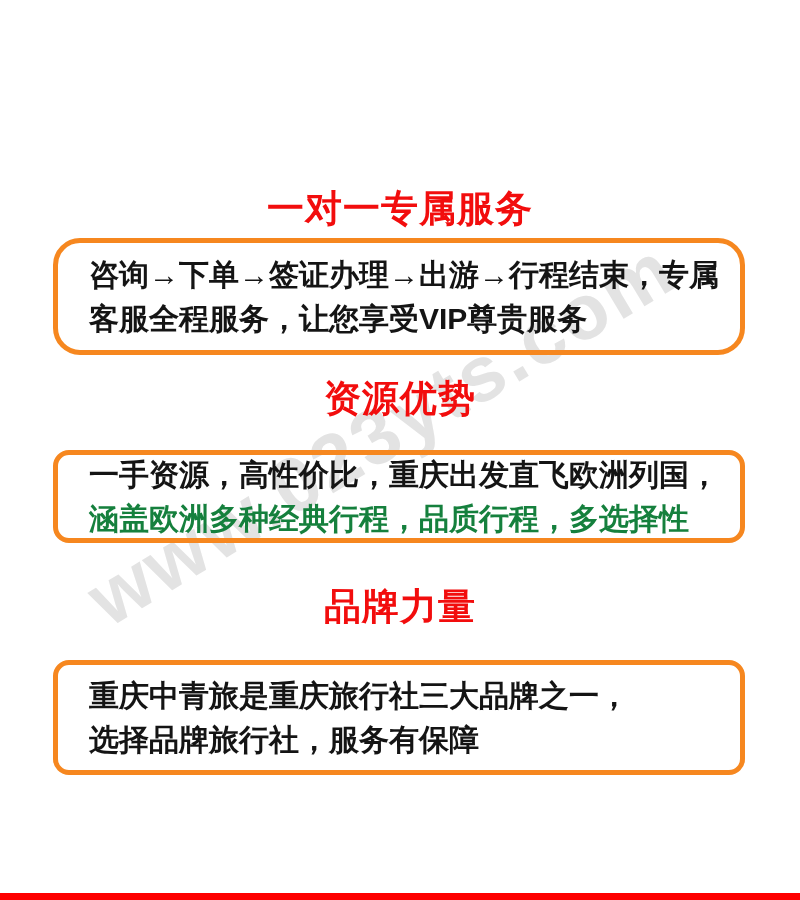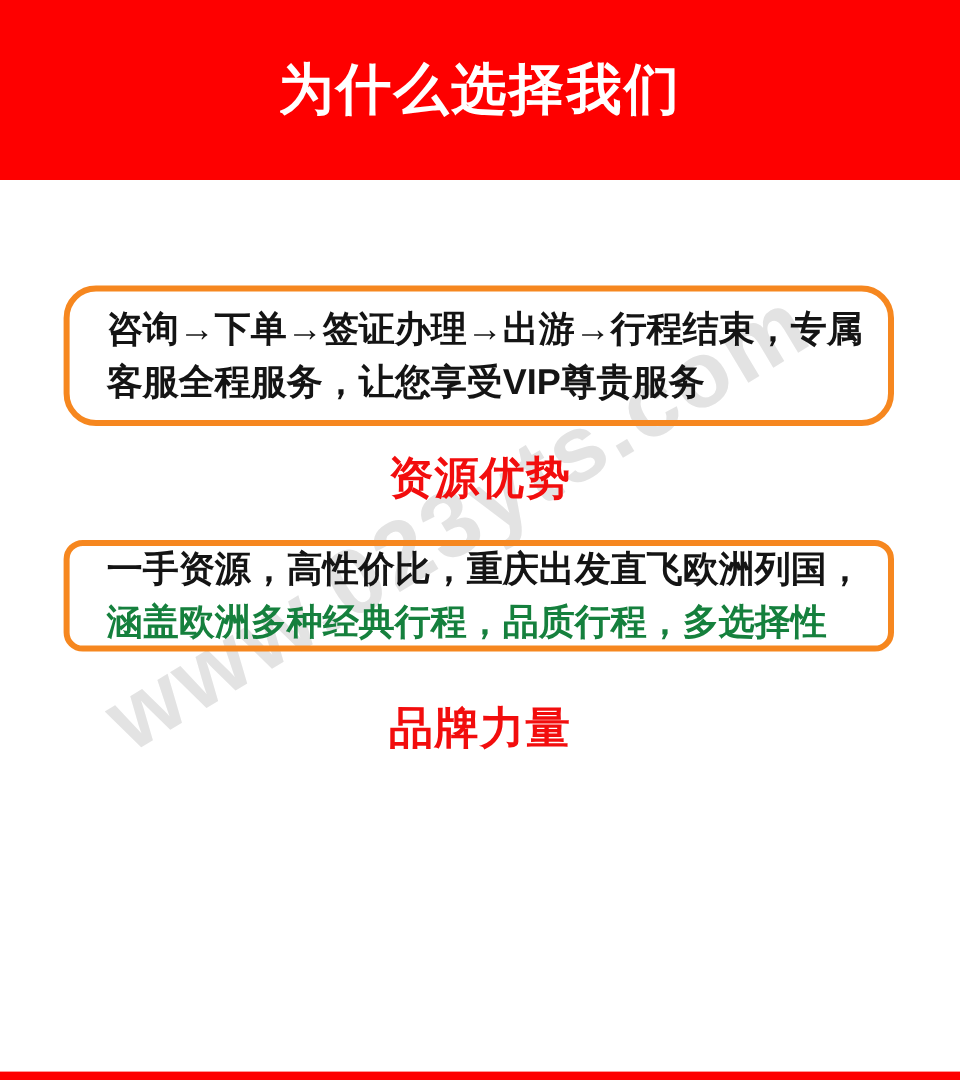--- a/index.html
+++ b/index.html
@@ -80,32 +80,34 @@
     width:800px;height:7px;
   }
 </style>
 </head>
 <body>
 
 <div class="page">
 
   <div class="watermark" style="color: rgb(227, 227, 227);">www.023yts.com</div>
 
-  <div class="banner" style="background: rgb(254, 0, 0);">
-    <div class="banner-title">为什么选择我们</div>
-  </div>
 
+  <div class="section-heading" id="heading-1" style="color: rgb(242, 13, 13);">一对一专属服务</div>
   <div class="info-box" id="box-1" style="border-color: rgb(246, 135, 31); border-radius: 27px;">
     <div class="box-line" style="color: rgb(20, 20, 20);">咨询→下单→签证办理→出游→行程结束，专属</div>
     <div class="box-line" style="color: rgb(20, 20, 20);">客服全程服务，让您享受VIP尊贵服务</div>
   </div>
 
   <div class="section-heading" id="heading-2" style="color: rgb(242, 13, 13);">资源优势</div>
   <div class="info-box" id="box-2" style="border-color: rgb(246, 135, 31);">
     <div class="box-line" style="color: rgb(20, 20, 20);">一手资源，高性价比，重庆出发直飞欧洲列国，</div>
     <div class="box-line" style="color: #15803d;">涵盖欧洲多种经典行程，品质行程，多选择性</div>
   </div>
 
   <div class="section-heading" id="heading-3" style="color: rgb(242, 13, 13);">品牌力量</div>
+  <div class="info-box" id="box-3" style="border-color: rgb(246, 135, 31);">
+    <div class="box-line" style="color: rgb(20, 20, 20);">重庆中青旅是重庆旅行社三大品牌之一，</div>
+    <div class="box-line" style="color: rgb(20, 20, 20);">选择品牌旅行社，服务有保障</div>
+  </div>
 
   <div class="bottom-strip" style="background: rgb(254, 0, 0);"></div>
 
 </div>
 
 </body></html>

